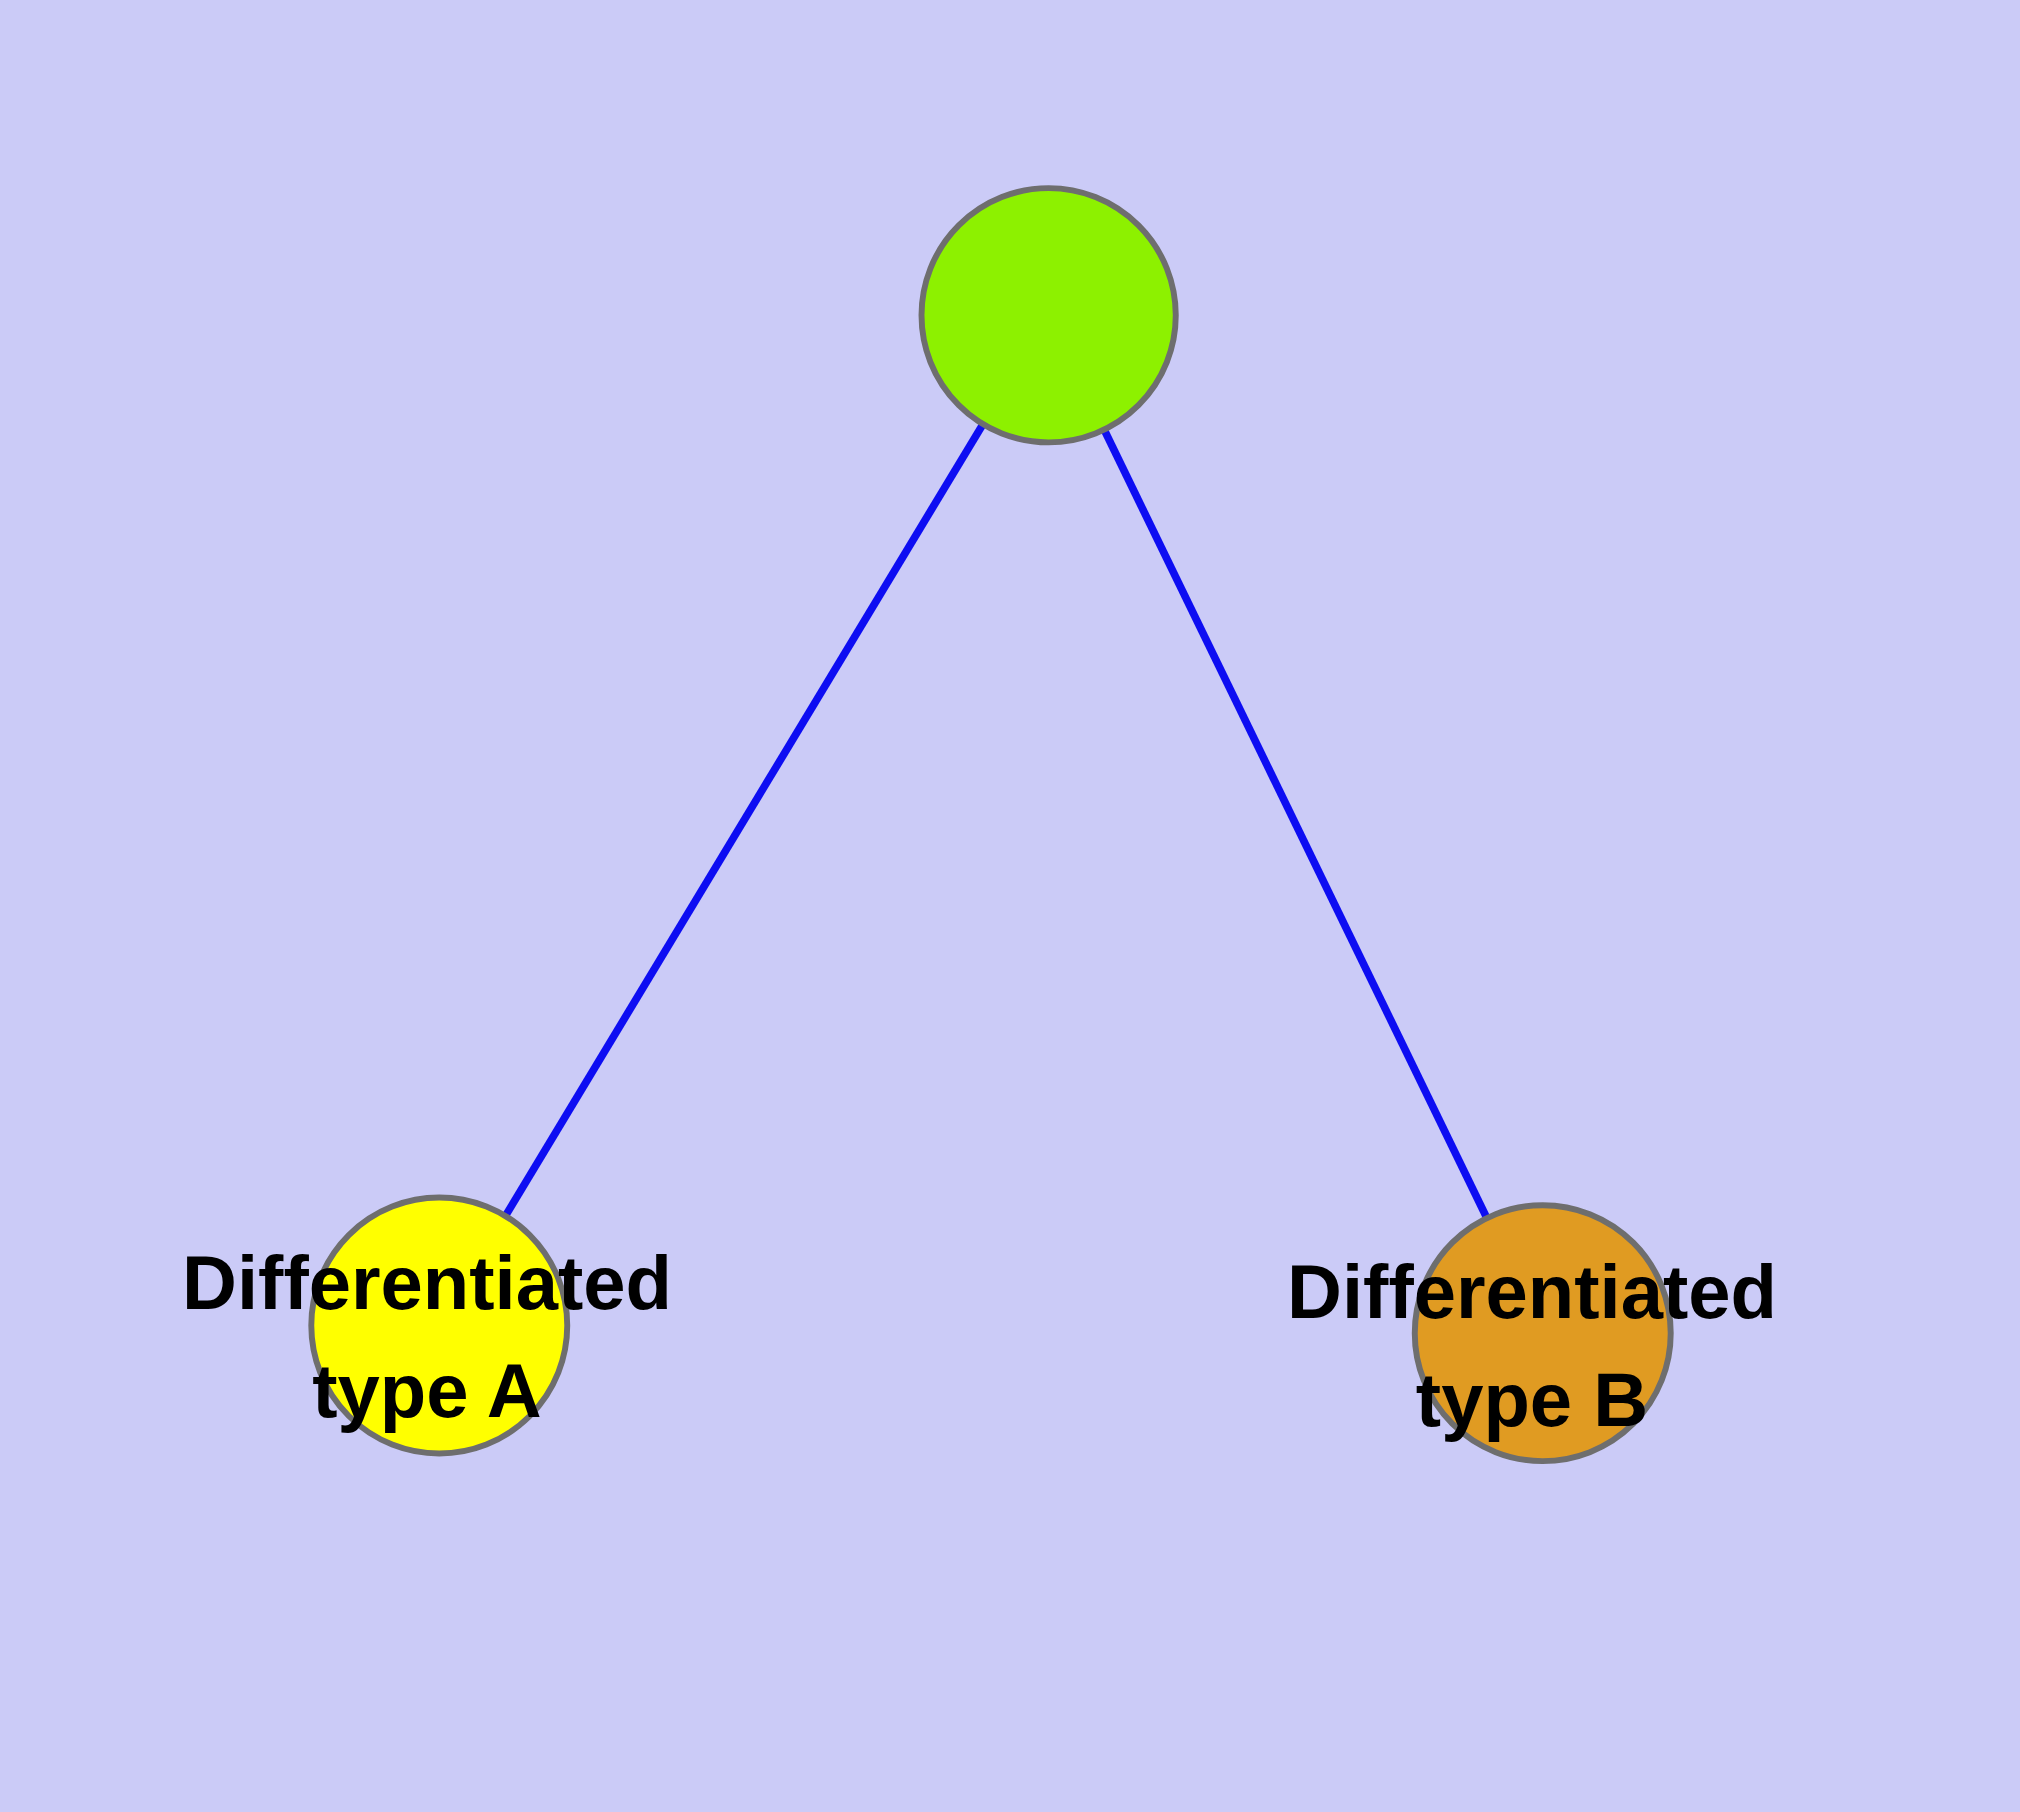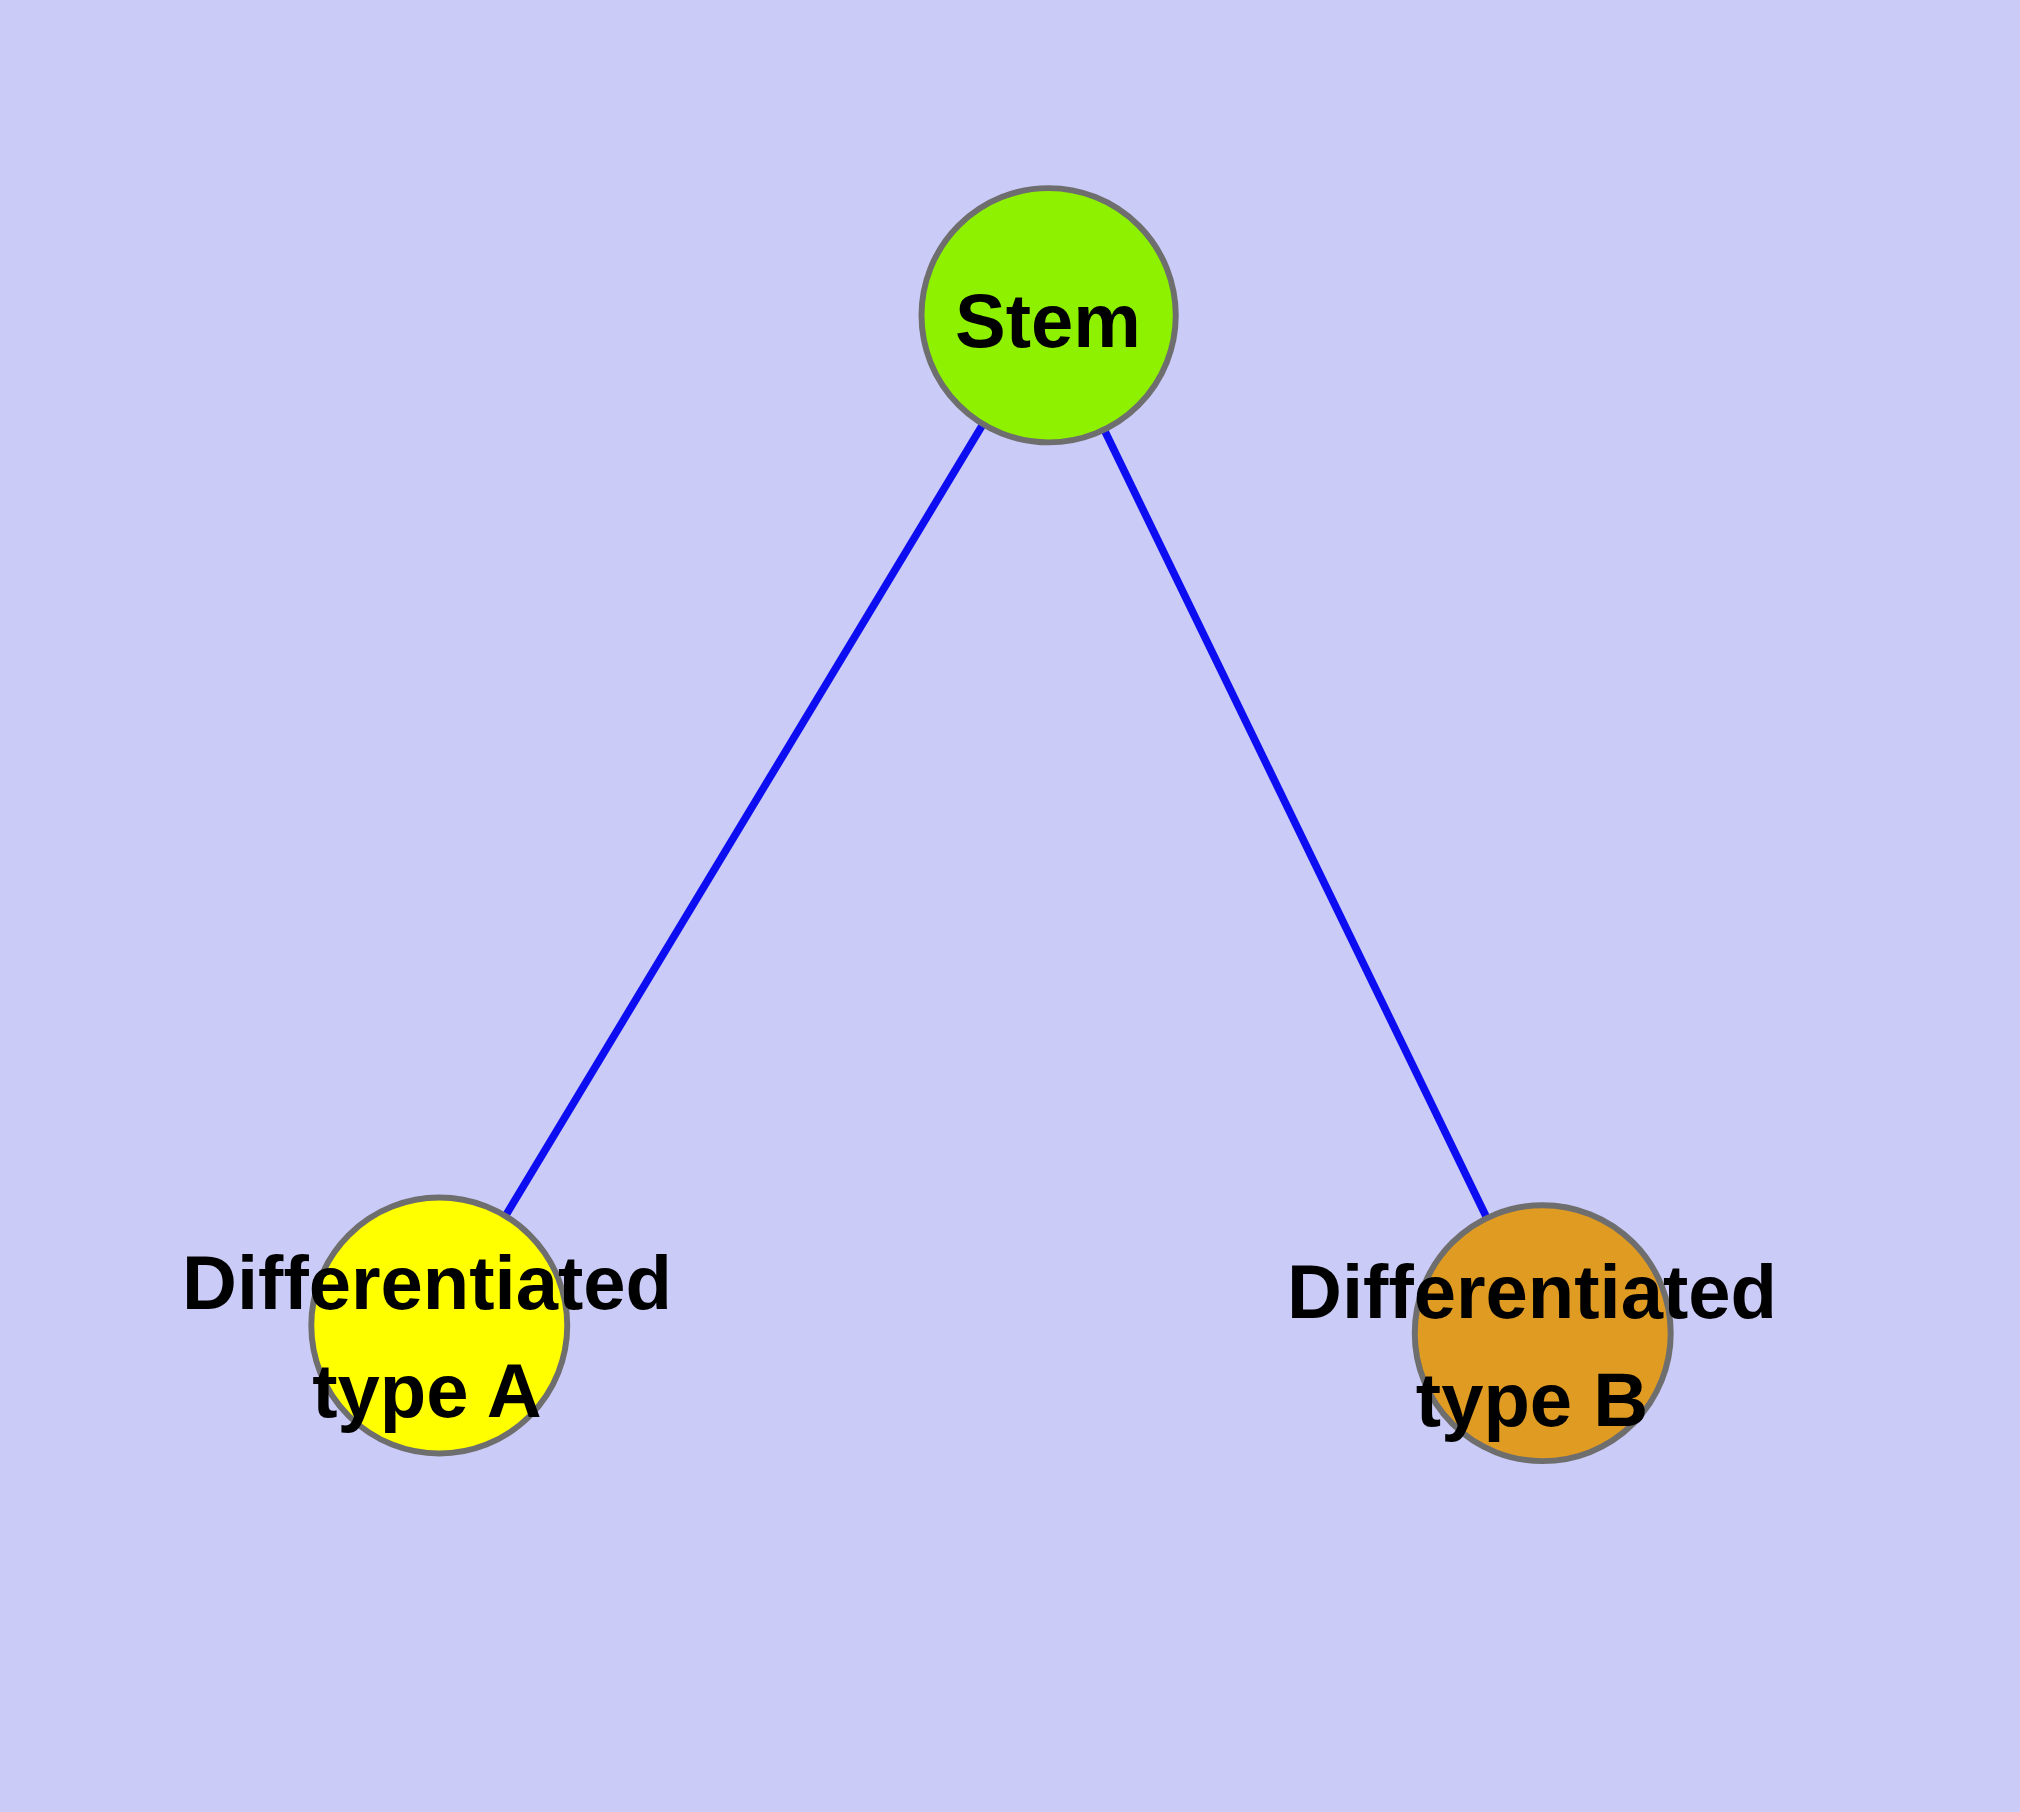--- a/index.html
+++ b/index.html
@@ -53,21 +53,20 @@
 
     <line class="edge" x1="1237" y1="372" x2="1820" y2="1573" stroke="#0d0df2"></line>
 
     <circle class="node" cx="1237" cy="372" r="150" fill="#8df100" stroke="#6e6e6e"></circle>
 
     <circle class="node" cx="518" cy="1564" r="151" fill="#ffff00" stroke="#6e6e6e"></circle>
 
     <circle class="node" cx="1820" cy="1573" r="151" fill="#e09b22" stroke="#6e6e6e"></circle>
   </svg>
 
-  <div class="node-label" style="left: 1048px; top: 321px; color: rgb(0, 0, 0);">Stem</div>
 
   <div class="node-label" style="left: 427px; top: 1337px; color: rgb(0, 0, 0);">Differentiated
 type A</div>
 
   <div class="node-label" style="left: 1532px; top: 1346px; color: rgb(0, 0, 0);">Differentiated
 type B</div>
 </div>
 
 
 </body></html>

